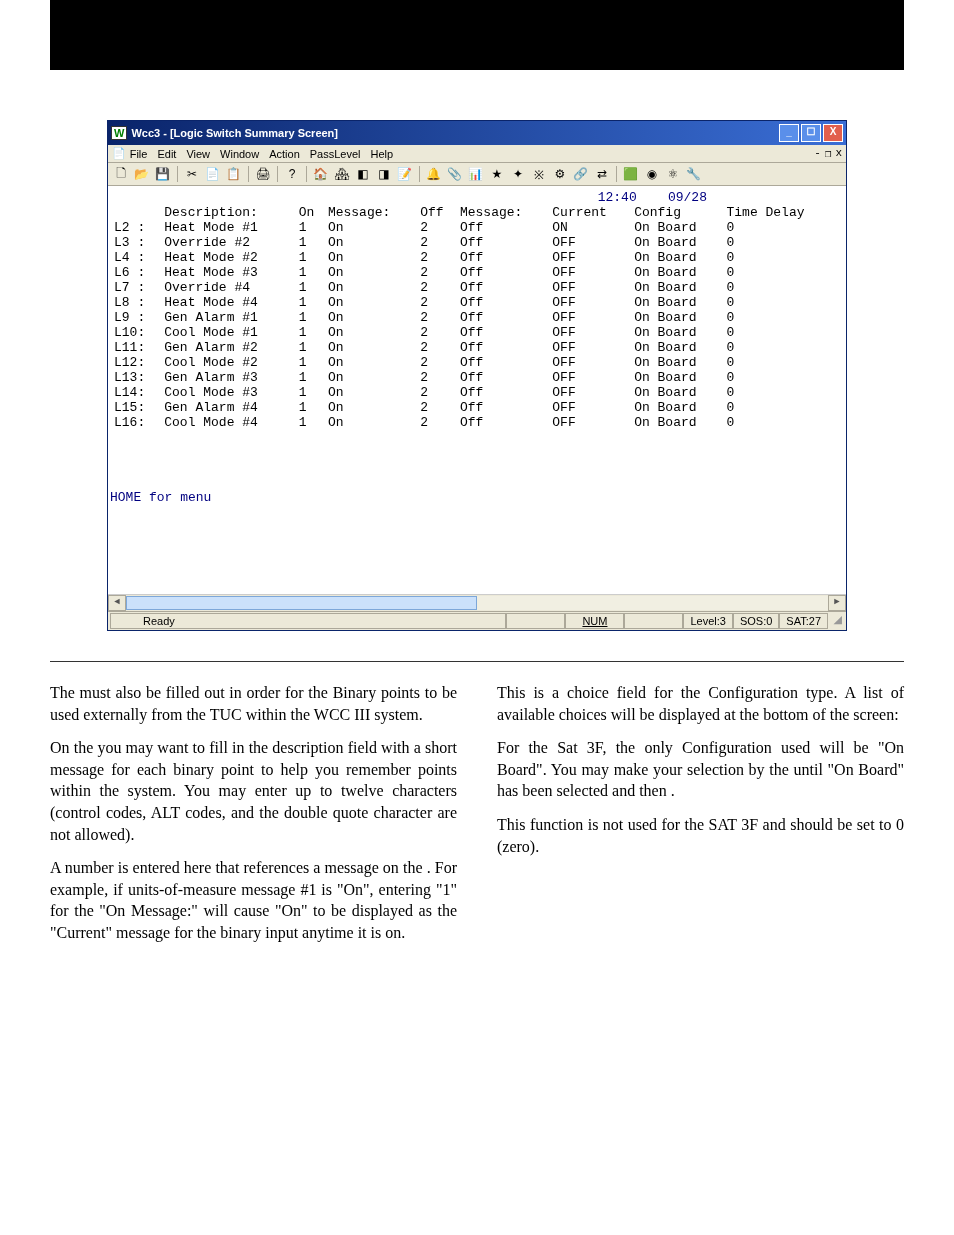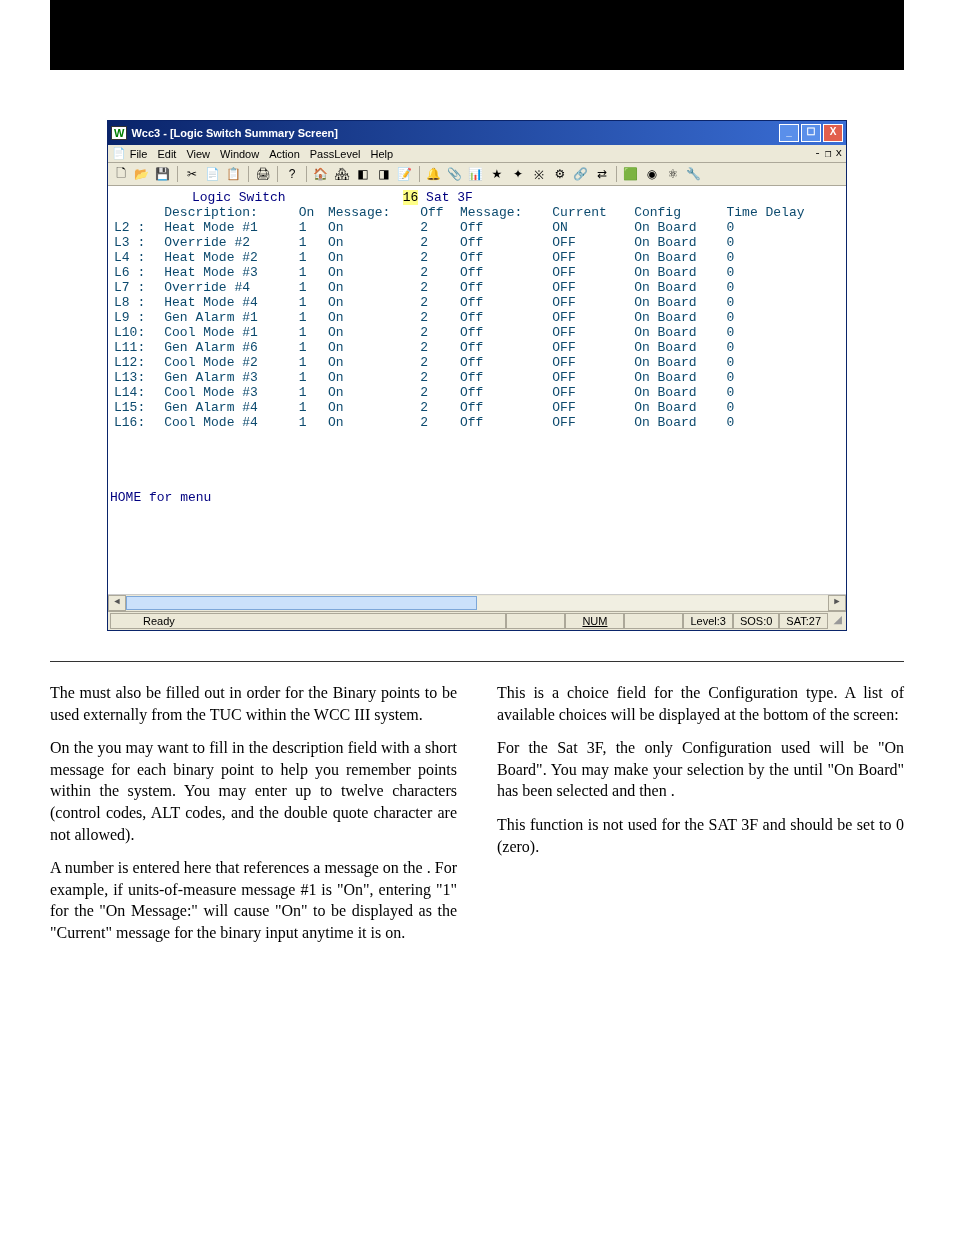--- a/index.html
+++ b/index.html
@@ -115,21 +115,21 @@
     white-space: pre;
   }
   .content-area .hl-box {
     background: #ffff88;
     color: #000;
   }
   .content-area table {
     border-collapse: collapse;
     font-family: "Courier New", monospace;
     font-size: 13px;
-    color: #0c4a6e;
+    color: #000000;
     width: 100%;
   }
   .content-area td {
     padding: 0 6px 0 0;
     white-space: pre;
   }
   .scroll-h {
     background: #ece9d8;
     height: 16px;
     border-top: 1px solid #ccc;
@@ -254,21 +254,21 @@
           <span class="tb">🔗</span>
           <span class="tb">⇄</span>
           <span class="sep"></span>
           <span class="tb">🟩</span>
           <span class="tb">◉</span>
           <span class="tb">⚛</span>
           <span class="tb">🔧</span>
         </div>
 
       <div class="content-area">
-        <div class="header-line">          <span>Logic Switch</span>               <span class="hl-box">16</span> <span>Sat 3F</span></div>
+        <div class="header-line">                                                              <span>12:40</span>    <span>09/28</span></div>
 
         <table>
           <thead>
             <tr>
               <td></td>
               <td>Description:</td>
               <td>On</td>
               <td>Message:</td>
               <td>Off</td>
               <td>Message:</td>
@@ -361,21 +361,21 @@
                 <td>1</td>
                 <td>On</td>
                 <td>2</td>
                 <td>Off</td>
                 <td>OFF</td>
                 <td>On Board</td>
                 <td>0</td>
               </tr>
               <tr>
                 <td>L11:</td>
-                <td>Gen Alarm #6</td>
+                <td>Gen Alarm #2</td>
                 <td>1</td>
                 <td>On</td>
                 <td>2</td>
                 <td>Off</td>
                 <td>OFF</td>
                 <td>On Board</td>
                 <td>0</td>
               </tr>
               <tr>
                 <td>L12:</td>

